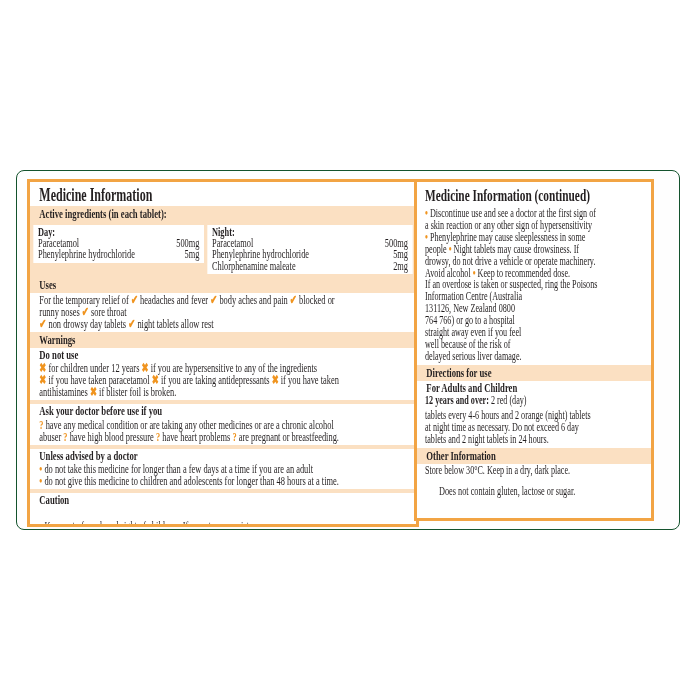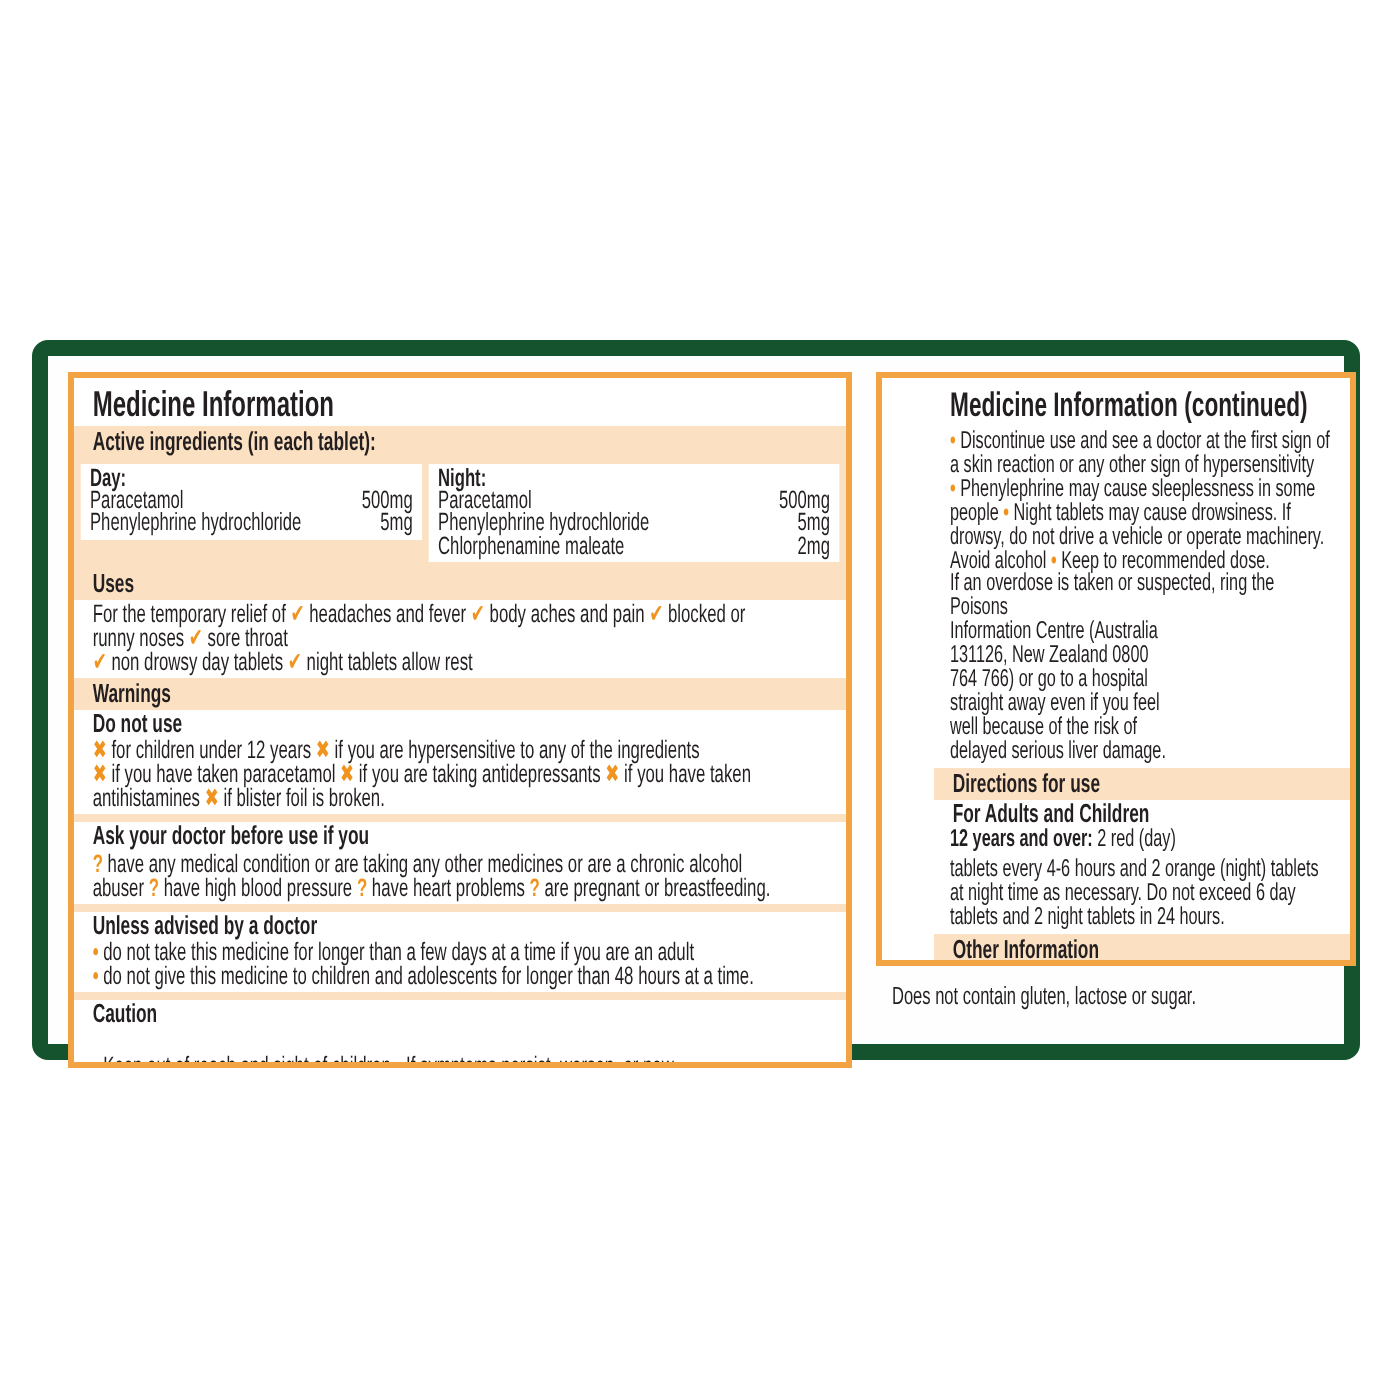--- a/index.html
+++ b/index.html
@@ -3,29 +3,30 @@
 <meta charset="utf-8">
 <style>
   html,body { margin:0; padding:0; }
   body {
     width:700px; height:700px; background:#ffffff; position:relative;
     font-family:"Liberation Sans","DejaVu Sans",sans-serif;
     color:#231F20; -webkit-font-smoothing:antialiased;
   }
   .label-outer {
     position:absolute; left:16px; top:170px; width:664px; height:360px;
-    border:8px solid #14532d; border-radius:8px; background:#FEFEFE;
+    border:1px solid #14532d; border-radius:8px; background:#FEFEFE;
     box-sizing:border-box;
+    font-family:Liberation Serif, serif;
   }
   .panel {
     position:absolute; background:#ffffff; border:3px solid #F2A444;
     box-sizing:border-box; overflow:hidden;
   }
   .panel.left  { left:10px;  top:8px; width:392px; height:348px; }
-  .panel.right { left:414px; top:8px; width:240px; height:297px;padding-left:26px; }
+  .panel.right { left:397px; top:8px; width:240px; height:342px; }
 
   
   .sq { width:150%; transform:scaleX(0.6667); transform-origin:0 0; }
 
   .panel-title { font-weight:700; font-size:18px; line-height:20px; padding:3px 14px 1px; }
   .panel.right .panel-title { font-size:17px; line-height:19px; padding:4px 12px 2px; }
 
   .band {
     background:#FBE0C2; font-weight:700; font-size:13px; line-height:13px;
     padding:1px 14px 2px;

